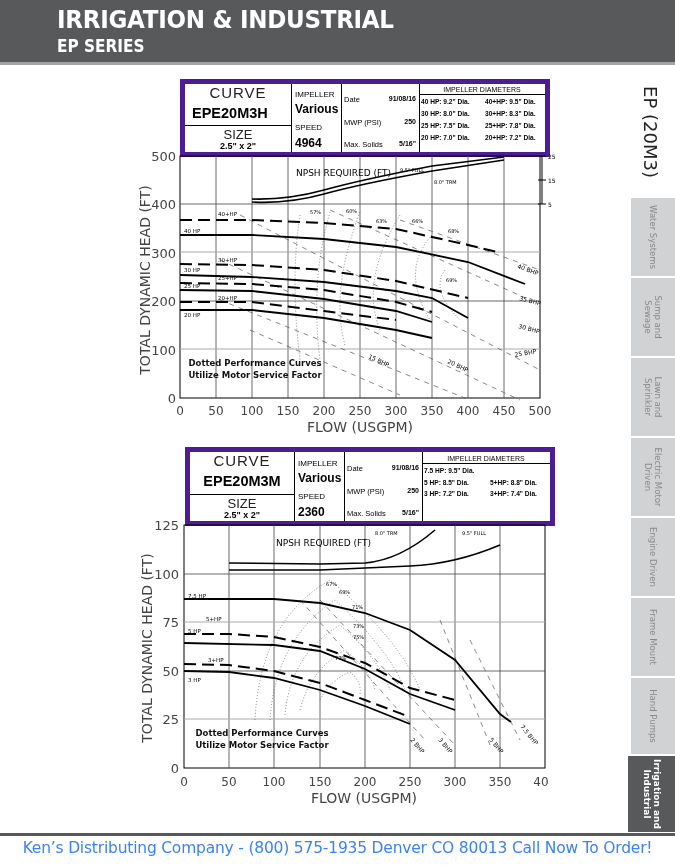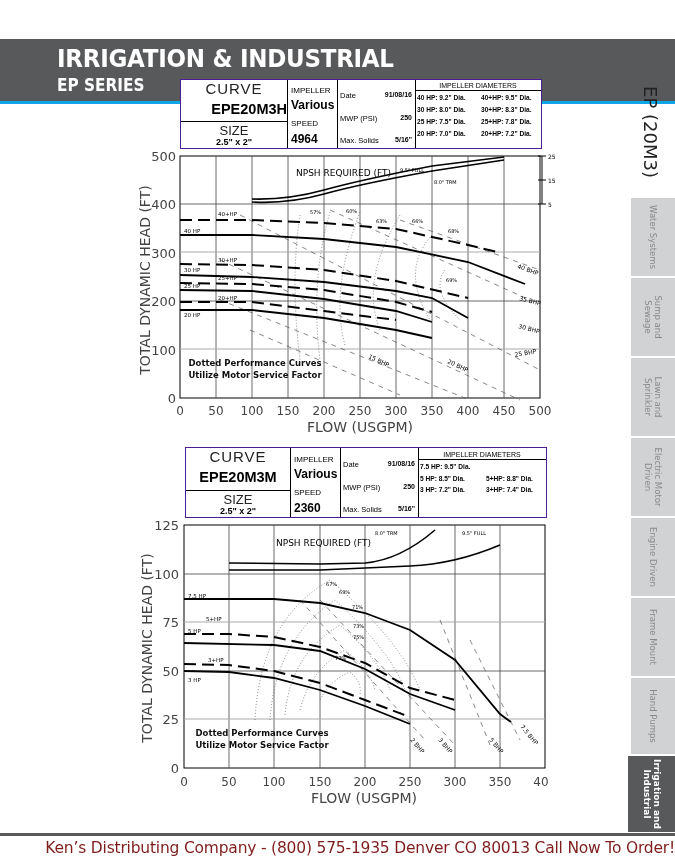--- a/index.html
+++ b/index.html
@@ -1,30 +1,30 @@
 <!DOCTYPE html>
 <html><head>
 <meta charset="utf-8">
 <style>
   html, body { margin:0; padding:0; }
   body { width:675px; height:867px; background:#fff; position:relative; overflow:hidden; font-family:"DejaVu Sans", sans-serif; }
-  .header { position:absolute; left:0; top:0; width:675px; height:62px; background:#58595b; border-bottom:3px solid #0ea5e9;margin-top:39px; }
+  .header { position:absolute; left:0; top:0; width:675px; height:62px; background:#58595b; border-bottom:3px solid #a3a3a3; }
   .header .t1 { position:absolute; left:57px; top:5px; color:#fff; font:bold 25px "DejaVu Sans", sans-serif; letter-spacing:-0.3px; transform:scaleX(0.92); transform-origin:left; }
   .header .t2 { position:absolute; left:57px; top:36px; color:#fff; font:bold 17px "DejaVu Sans", sans-serif; transform:scaleX(0.9); transform-origin:left; }
   .side-title { position:absolute; left:628px; top:72px; width:44px; height:120px; }
   .side-title span { position:absolute; left:50%; top:50%; white-space:nowrap; transform:translate(-50%,-50%) rotate(90deg); font:18px "DejaVu Sans", sans-serif; color:#222; }
   .tab { position:absolute; left:631px; width:44px; background:#d1d2d3; border-bottom:2px solid #fff; }
   .tab span { position:absolute; left:50%; top:50%; transform:translate(-50%,-50%) rotate(90deg); font:8.5px "DejaVu Sans", sans-serif; color:#8a8a8a; text-align:center; line-height:10px; white-space:nowrap; }
   .tab.active { background:#58595b; }
   .tab.active span { color:#fff; font-weight:bold; font-size:9px; }
   .footer-line { position:absolute; left:0; top:833px; width:675px; height:3px; background:#58595b; }
-  .footer { position:absolute; left:0; top:839px; width:675px; text-align:right; font:15.5px "DejaVu Sans", sans-serif; color:#7f1d1d; letter-spacing:-0.2px; }
+  .footer { position:absolute; left:0; top:839px; width:675px; text-align:center; font:15.5px "DejaVu Sans", sans-serif; color:#3b82f6; letter-spacing:-0.2px; }
   .chart { position:absolute; left:0; }
   svg text { font-family:"DejaVu Sans", sans-serif; }
-  .ib { position:absolute; border:1px solid #4c1d95; background:#fff; font-family:"Liberation Sans", sans-serif; }
+  .ib { position:absolute; border:5px solid #4c1d95; background:#fff; font-family:"Liberation Sans", sans-serif; }
 </style>
 </head>
 <body>
 
 <div class="header">
   <div class="t1">IRRIGATION &amp; INDUSTRIAL</div>
   <div class="t2">EP SERIES</div>
 </div>
 
 <div class="side-title">
@@ -52,21 +52,21 @@
 <div class="tab" style="top:678px;height:76px">
     <span>Hand Pumps</span>
   </div>
 <div class="tab active" style="top:756px;height:76px;left:628px;width:47px">
     <span style="white-space:normal;width:70px">Irrigation and Industrial</span>
   </div>
 
 <div class="ib" style="left:180px;top:79px;width:360px;height:68px">
   <div style="position:absolute;left:0;top:0;width:106px;height:68px;border-right:1px solid #000">
     <div style="position:absolute;left:0;top:0;width:106px;text-align:center;font-size:15px;color:#222;letter-spacing:1px">CURVE</div>
-    <div style="position:absolute;left:0;top:21px;width:106px;text-align:right;font-size:14.5px;font-weight:bold">EPE20M3H</div>
+    <div style="position:absolute;left:7px;top:21px;width:106px;text-align:left;font-size:14.5px;font-weight:bold">EPE20M3H</div>
     <div style="position:absolute;left:0;top:41px;width:106px;border-top:1px solid #000"></div>
     <div style="position:absolute;left:0;top:43px;width:106px;text-align:center;font-size:13px;color:#222">SIZE</div>
     <div style="position:absolute;left:0;top:57px;width:106px;text-align:center;font-size:9px;font-weight:bold">2.5" x 2"</div>
   </div>
   <div style="position:absolute;left:106px;top:0;width:50px;height:68px;border-right:1px solid #000">
     <div style="position:absolute;left:4px;top:6px;font-size:8px">IMPELLER</div>
     <div style="position:absolute;left:4px;top:18px;font-size:12px;font-weight:bold">Various</div>
     <div style="position:absolute;left:4px;top:39px;font-size:8px">SPEED</div>
     <div style="position:absolute;left:4px;top:52px;font-size:12px;font-weight:bold">4964</div>
   </div>

